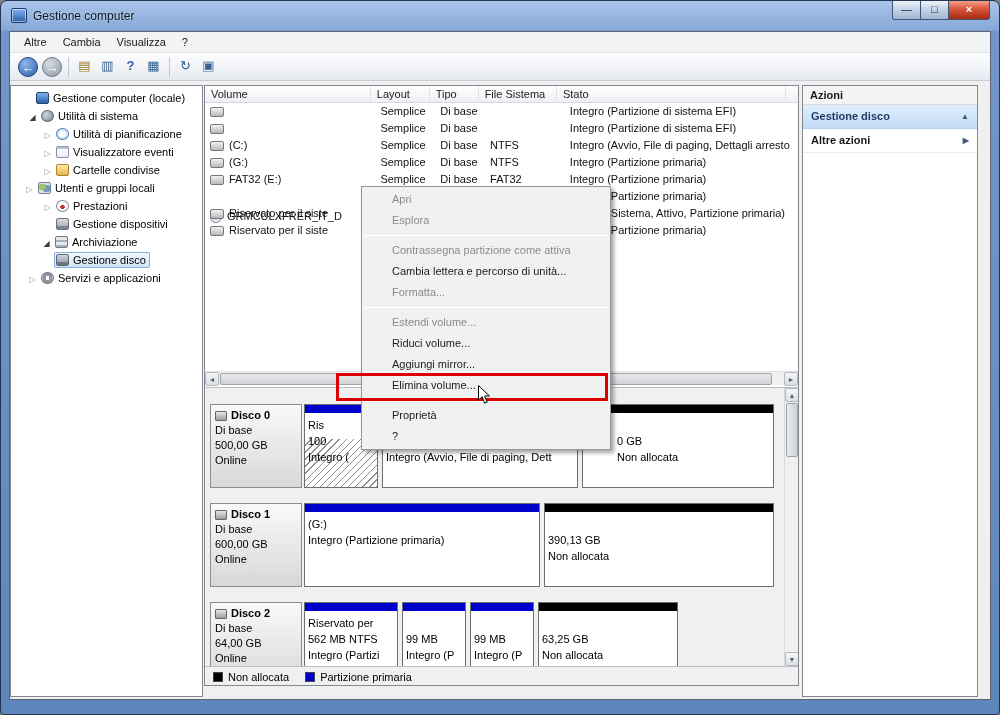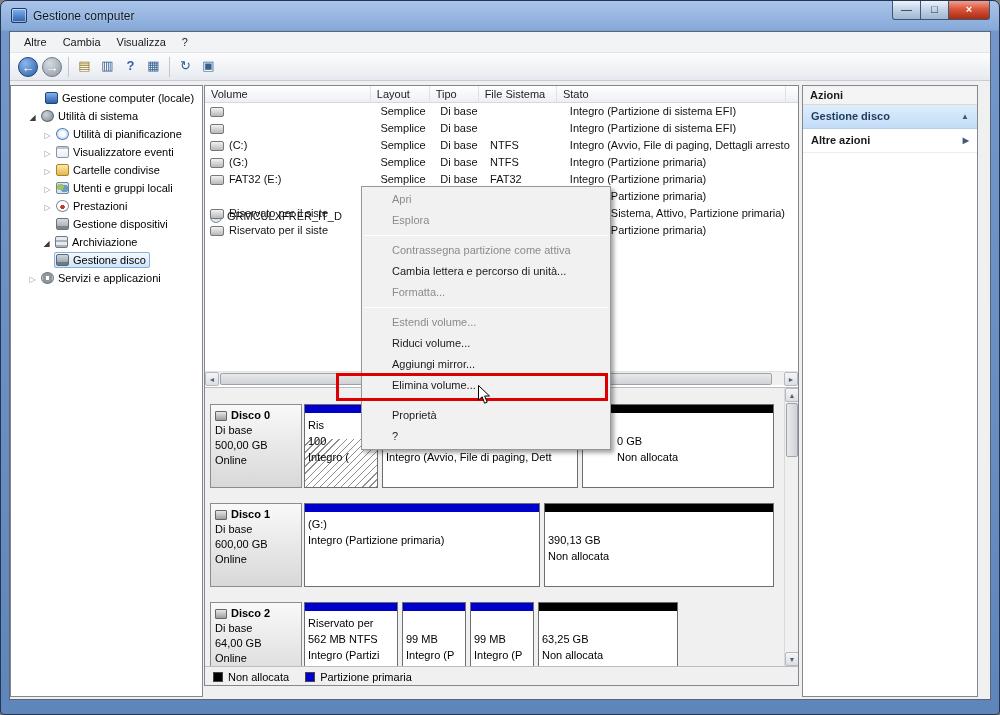--- a/index.html
+++ b/index.html
@@ -161,26 +161,26 @@
         <div class="tbtn ">▥</div>
         <div class="tbtn bold">?</div>
         <div class="tbtn ">▦</div>
         <div class="tb-sep"></div>
         <div class="tbtn ">↻</div>
         <div class="tbtn ">▣</div>
       </div>
 
     <div class="workarea">
       <div class="panel tree-panel" id="treePanel">
-          <div class="tree-row" style="padding-left: 19px;"><span class="tree-arrow hidden">▷</span><span class="tree-sel"><span class="ti ti-computer"></span><span class="tree-label">Gestione computer (locale)</span></span></div>
+          <div class="tree-row" style="padding-left: 10px;"><span class="tree-arrow hidden">▷</span><span class="tree-sel"><span class="ti ti-computer"></span><span class="tree-label">Gestione computer (locale)</span></span></div>
           <div class="tree-row" style="padding-left: 15px;"><span class="tree-arrow ">◢</span><span class="tree-sel"><span class="ti ti-system-tools"></span><span class="tree-label">Utilità di sistema</span></span></div>
           <div class="tree-row" style="padding-left: 30px;"><span class="tree-arrow collapsed">▷</span><span class="tree-sel"><span class="ti ti-task-scheduler"></span><span class="tree-label">Utilità di pianificazione</span></span></div>
           <div class="tree-row" style="padding-left: 30px;"><span class="tree-arrow collapsed">▷</span><span class="tree-sel"><span class="ti ti-event-viewer"></span><span class="tree-label">Visualizzatore eventi</span></span></div>
           <div class="tree-row" style="padding-left: 30px;"><span class="tree-arrow collapsed">▷</span><span class="tree-sel"><span class="ti ti-shared-folders"></span><span class="tree-label">Cartelle condivise</span></span></div>
-          <div class="tree-row" style="padding-left: 30px;"><span class="tree-arrow collapsed">▷</span><span class="tree-sel"><span class="ti ti-users-groups"></span><span class="tree-label">Utenti e gruppi locali</span></span></div>
+          <div class="tree-row" style="padding-left: 12px;"><span class="tree-arrow collapsed">▷</span><span class="tree-sel"><span class="ti ti-users-groups"></span><span class="tree-label">Utenti e gruppi locali</span></span></div>
           <div class="tree-row" style="padding-left: 30px;"><span class="tree-arrow collapsed">▷</span><span class="tree-sel"><span class="ti ti-performance"></span><span class="tree-label">Prestazioni</span></span></div>
           <div class="tree-row" style="padding-left: 30px;"><span class="tree-arrow hidden">▷</span><span class="tree-sel"><span class="ti ti-device-manager"></span><span class="tree-label">Gestione dispositivi</span></span></div>
           <div class="tree-row" style="padding-left: 29px;"><span class="tree-arrow ">◢</span><span class="tree-sel"><span class="ti ti-storage"></span><span class="tree-label">Archiviazione</span></span></div>
           <div class="tree-row" style="padding-left: 30px;"><span class="tree-arrow hidden">▷</span><span class="tree-sel selected"><span class="ti ti-disk-management"></span><span class="tree-label">Gestione disco</span></span></div>
           <div class="tree-row" style="padding-left: 15px;"><span class="tree-arrow collapsed">▷</span><span class="tree-sel"><span class="ti ti-services"></span><span class="tree-label">Servizi e applicazioni</span></span></div>
         </div>
 
       <div class="panel center-panel">
         <div class="vol-header" id="volHeader">
             <div class="vh-cell" style="width: 170px;">Volume</div>

